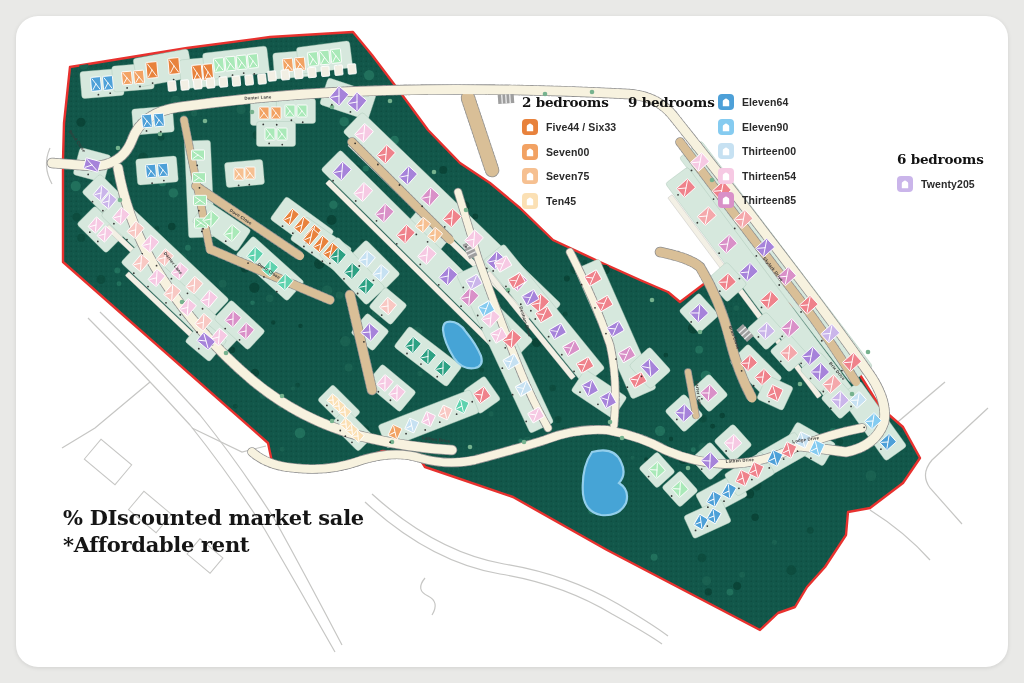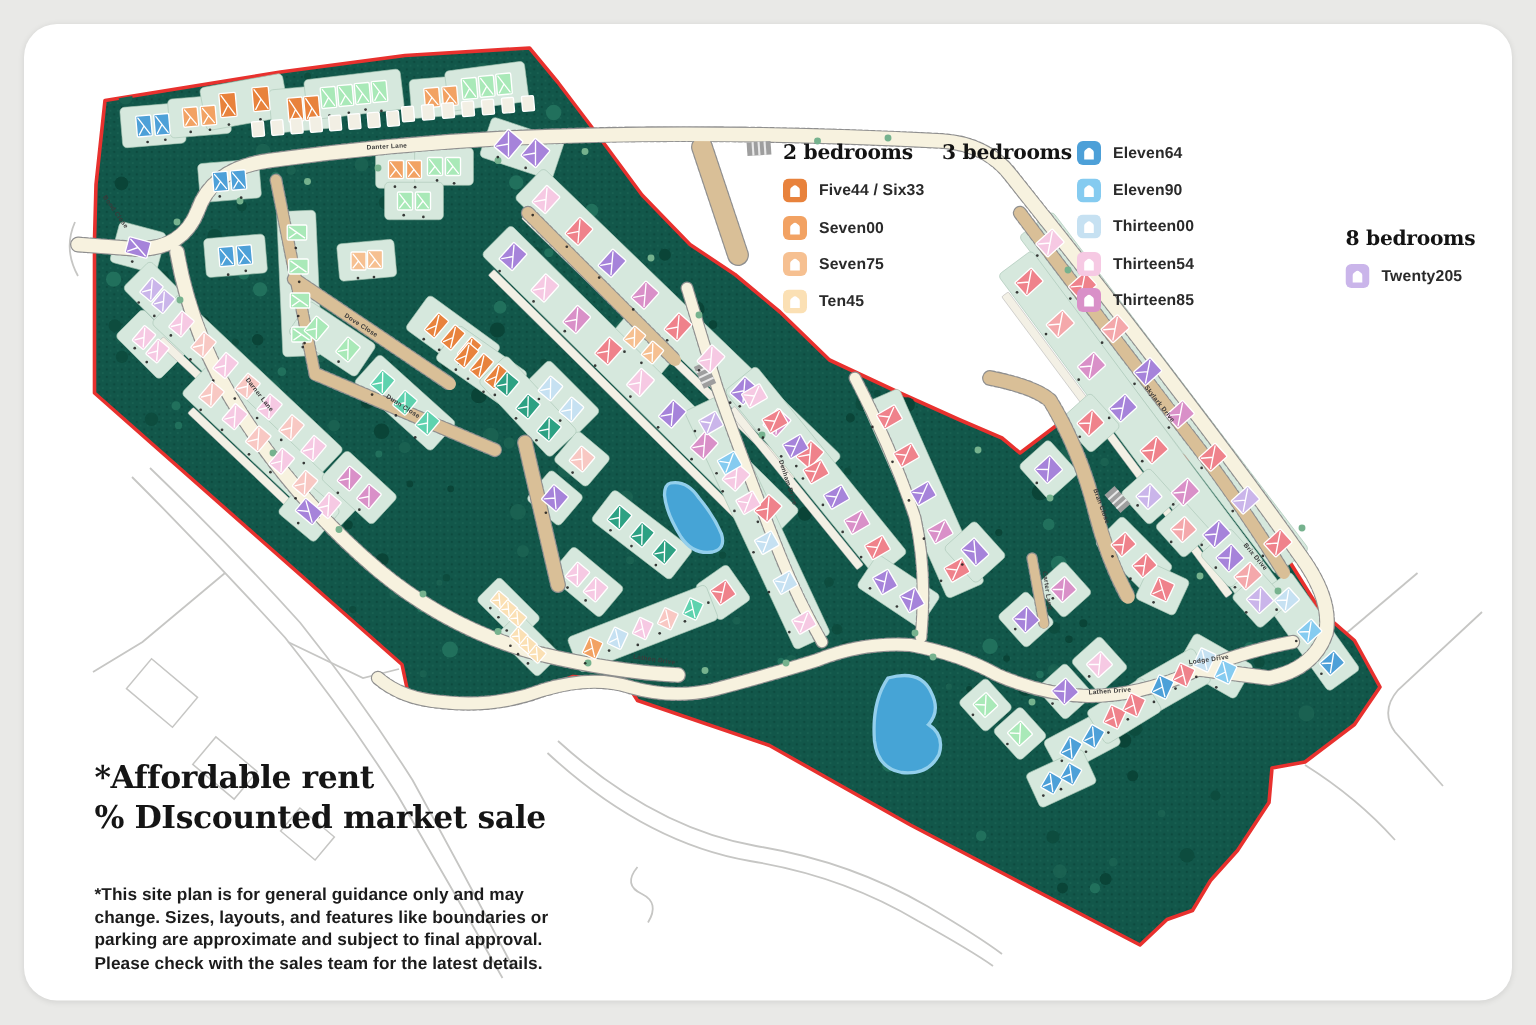--- a/index.html
+++ b/index.html
@@ -1488,21 +1488,21 @@
               <svg width="16" height="16" viewBox="0 0 24 24">
                 <rect width="24" height="24" rx="6" fill="#fbe0b4"></rect>
                 <path d="M7.2,18.5 V11.2 Q7.2,9.9 8.3,9.1 L10.9,7.1 Q12,6.3 13.1,7.1 L15.7,9.1 Q16.8,9.9 16.8,11.2 V18.5 Z" fill="#fff"></path>
               </svg>
               <span class="lg-label">Ten45</span>
             </div>
           </div>
         </div>
       </div>
       <div class="lg-group" style="left: 612px; top: 36px;">
-        <div class="lg-title">3 bedrooms</div>
+        <div class="lg-title">9 bedrooms</div>
       </div>
       <div class="lg-group" style="left: 702px; top: 36px;">
         <div class="lg-cols">
           <div class="lg-col">
             <div class="lg-item">
               <svg width="16" height="16" viewBox="0 0 24 24">
                 <rect width="24" height="24" rx="6" fill="#4da0d8"></rect>
                 <path d="M7.2,18.5 V11.2 Q7.2,9.9 8.3,9.1 L10.9,7.1 Q12,6.3 13.1,7.1 L15.7,9.1 Q16.8,9.9 16.8,11.2 V18.5 Z" fill="#fff"></path>
               </svg>
               <span class="lg-label">Eleven64</span>
@@ -1532,34 +1532,33 @@
               <svg width="16" height="16" viewBox="0 0 24 24">
                 <rect width="24" height="24" rx="6" fill="#d990c8"></rect>
                 <path d="M7.2,18.5 V11.2 Q7.2,9.9 8.3,9.1 L10.9,7.1 Q12,6.3 13.1,7.1 L15.7,9.1 Q16.8,9.9 16.8,11.2 V18.5 Z" fill="#fff"></path>
               </svg>
               <span class="lg-label">Thirteen85</span>
             </div>
           </div>
         </div>
       </div>
       <div class="lg-group" style="left: 881px; top: 93px;">
-        <div class="lg-title">8 bedrooms</div>
+        <div class="lg-title">6 bedrooms</div>
         <div class="lg-cols">
           <div class="lg-col">
             <div class="lg-item">
               <svg width="16" height="16" viewBox="0 0 24 24">
                 <rect width="24" height="24" rx="6" fill="#cab5ea"></rect>
                 <path d="M7.2,18.5 V11.2 Q7.2,9.9 8.3,9.1 L10.9,7.1 Q12,6.3 13.1,7.1 L15.7,9.1 Q16.8,9.9 16.8,11.2 V18.5 Z" fill="#fff"></path>
               </svg>
               <span class="lg-label">Twenty205</span>
             </div>
           </div>
         </div>
       </div>
     </div>
 
   <div class="notes">
+    <div class="note-head">% DIscounted market sale</div>
     <div class="note-head">*Affordable rent</div>
-    <div class="note-head">% DIscounted market sale</div>
-    <div class="disclaimer">*This site plan is for general guidance only and may change. Sizes, layouts, and features like boundaries or parking are approximate and subject to final approval. Please check with the sales team for the latest details.</div>
   </div>
 
 </div>
 
 </body></html>

